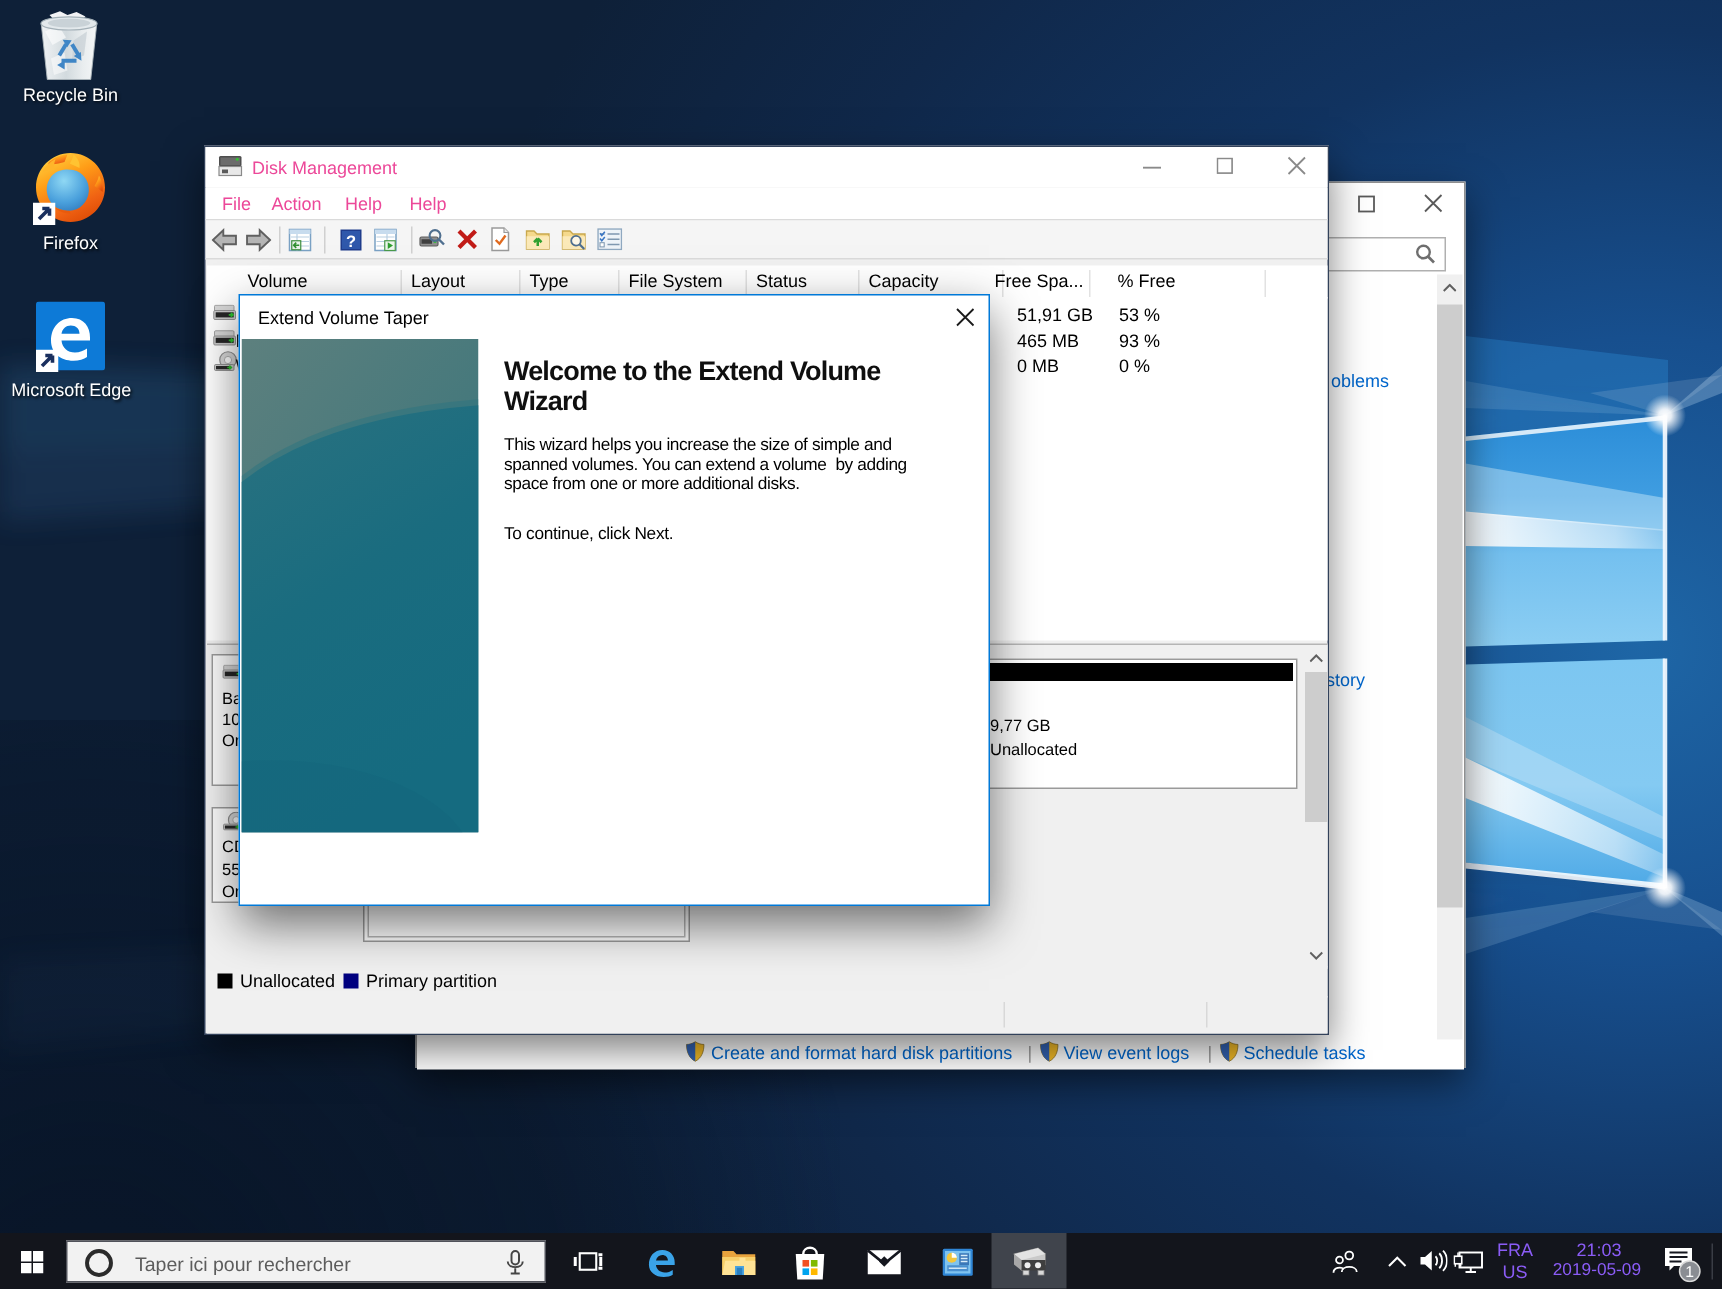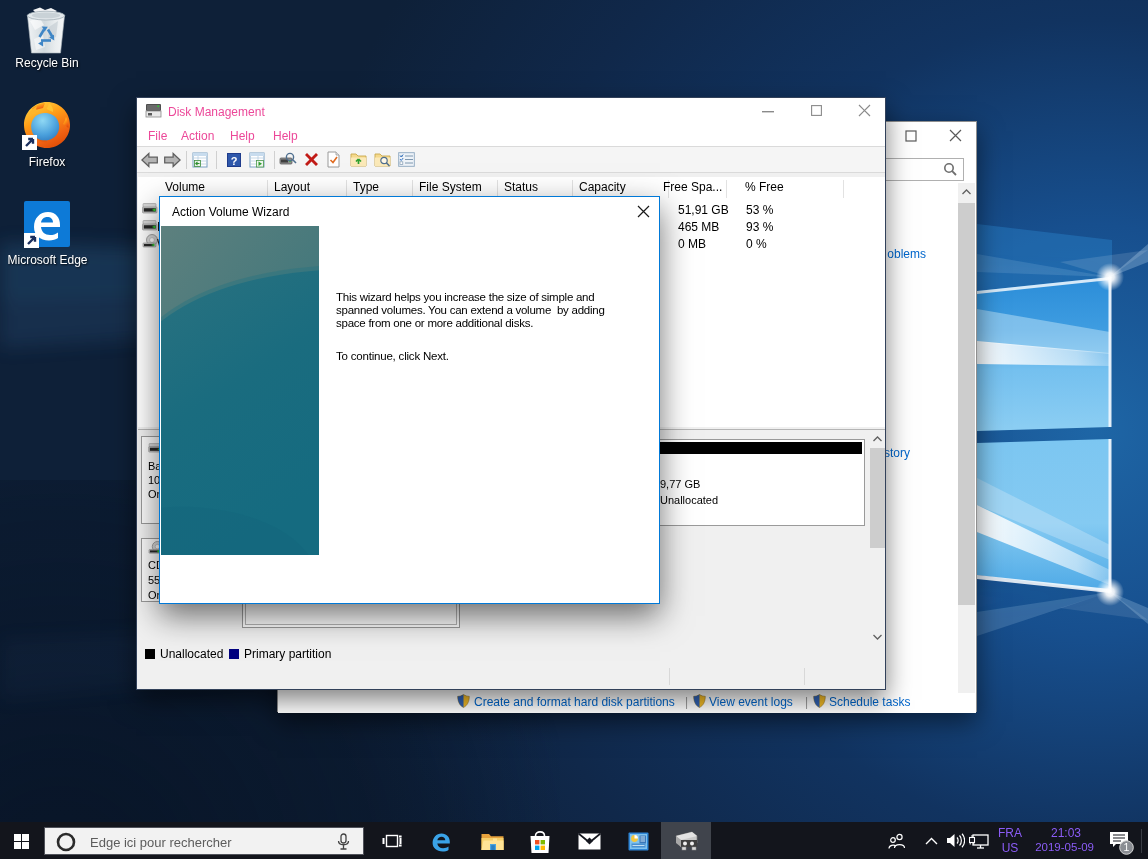--- a/index.html
+++ b/index.html
@@ -397,21 +397,21 @@
     <span class="abs" style="left:22px;top:3px;">Unallocated</span>
     <div class="abs" style="left:91px;top:5px;width:10px;height:10px;background:#000080;"></div>
     <span class="abs" style="left:106px;top:3px;">Primary partition</span>
   </div>
   <div class="status">
     <div class="abs" style="left:531px;top:4px;width:1px;height:17px;background:#d8d8d8"></div>
     <div class="abs" style="left:666px;top:4px;width:1px;height:17px;background:#d8d8d8"></div>
   </div>
 </div>
 <div id="wiz">
-  <div class="wtitle">Action Volume Wizard</div>
+  <div class="wtitle">Extend Volume Taper</div>
   <svg class="abs" style="left:477px;top:8px" width="13" height="13" viewBox="0 0 13 13">
         <path d="M1 1 L12 12 M12 1 L1 12" stroke="#1a1a1a" stroke-width="1.2"></path>
       </svg>
   <svg class="teal" viewBox="0 0 158 328" preserveAspectRatio="none">
     <defs>
       <linearGradient id="tealtop" x1="0" y1="0" x2="0.6" y2="1">
         <stop offset="0" stop-color="#5d807e"></stop>
             <stop offset="0.5" stop-color="#47797c"></stop>
             <stop offset="1" stop-color="#2f737e"></stop>
       </linearGradient>
@@ -419,35 +419,36 @@
         <stop offset="0" stop-color="#2a7280"></stop>
             <stop offset="0.5" stop-color="#1a6c7f"></stop>
             <stop offset="1" stop-color="#156b80"></stop>
       </linearGradient>
     </defs>
     <rect width="158" height="328" fill="url(#tealtop)"></rect>
     <path d="M0 91 Q55 48 158 40 L158 328 L0 328 Z" fill="#2d747f" opacity="0.55"></path>
     <path d="M0 95 Q55 52 158 44 L158 328 L0 328 Z" fill="url(#tealmain)"></path>
     <ellipse cx="20" cy="352" rx="135" ry="72" fill="#115f72" opacity="0.18"></ellipse>
   </svg>
+  <div class="abs" style="left:176px;top:41px;width:285px;font-size:18px;font-weight:bold;color:#0f0f0f;line-height:19.5px;letter-spacing:-0.55px;">Welcome to the Extend Volume<br>Wizard</div>
   <div class="abs" style="left:176px;top:94px;font-size:11.5px;color:#000;line-height:13px;letter-spacing:-0.25px;white-space:nowrap;">This wizard helps you increase the size of simple and<br>spanned volumes. You can extend a volume&nbsp; by adding<br>space from one or more additional disks.</div>
   <div class="abs" style="left:176px;top:153px;font-size:11.5px;color:#000;letter-spacing:-0.2px;">To continue, click Next.</div>
 </div>
 <div id="taskbar">
   <svg class="abs" style="left:14px;top:12px" width="15" height="15" viewBox="0 0 15 15">
         <rect x="0" y="0" width="7" height="7" fill="#fff"></rect>
         <rect x="8" y="0" width="7" height="7" fill="#fff"></rect>
         <rect x="0" y="8" width="7" height="7" fill="#fff"></rect>
         <rect x="8" y="8" width="7" height="7" fill="#fff"></rect>
       </svg>
   <div class="abs" style="left:44px;top:5px;width:320px;height:28px;background:#f2f2f2;border:1px solid #50525a;box-sizing:border-box;">
     <svg class="abs" style="left:11px;top:4px" width="20" height="20" viewBox="0 0 20 20">
           <circle cx="10" cy="10" r="8" fill="none" stroke="#2b2b2b" stroke-width="2.6"></circle>
         </svg>
-    <span class="abs" style="left:45px;top:7px;font-size:13px;color:#5c5c5c;">Edge ici pour rechercher</span>
+    <span class="abs" style="left:45px;top:7px;font-size:13px;color:#5c5c5c;">Taper ici pour rechercher</span>
     <svg class="abs" style="right:13px;top:5px" width="13" height="18" viewBox="0 0 13 18">
           <rect x="4" y="1" width="5" height="9" rx="2.5" fill="none" stroke="#444" stroke-width="1.3"></rect>
           <path d="M1.5 8 C1.5 13 11.5 13 11.5 8 M6.5 12.5 L6.5 16 M3.5 16 L9.5 16" fill="none" stroke="#444" stroke-width="1.3"></path>
         </svg>
   </div>
   <svg class="abs" style="left:382px;top:9px" width="20" height="20" viewBox="0 0 20 20">
         <rect x="4.5" y="4.5" width="11" height="11" fill="none" stroke="#fff" stroke-width="1.4"></rect>
         <rect x="0.5" y="7" width="2" height="6" fill="#fff"></rect>
         <rect x="17.5" y="7" width="2" height="6" fill="#fff"></rect>
         <rect x="17" y="4.5" width="2.6" height="2" fill="#fff"></rect>

